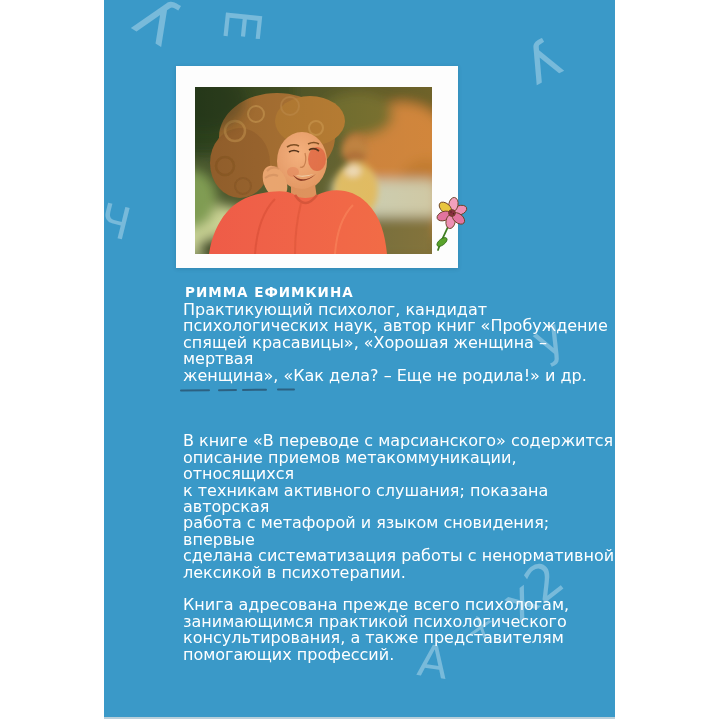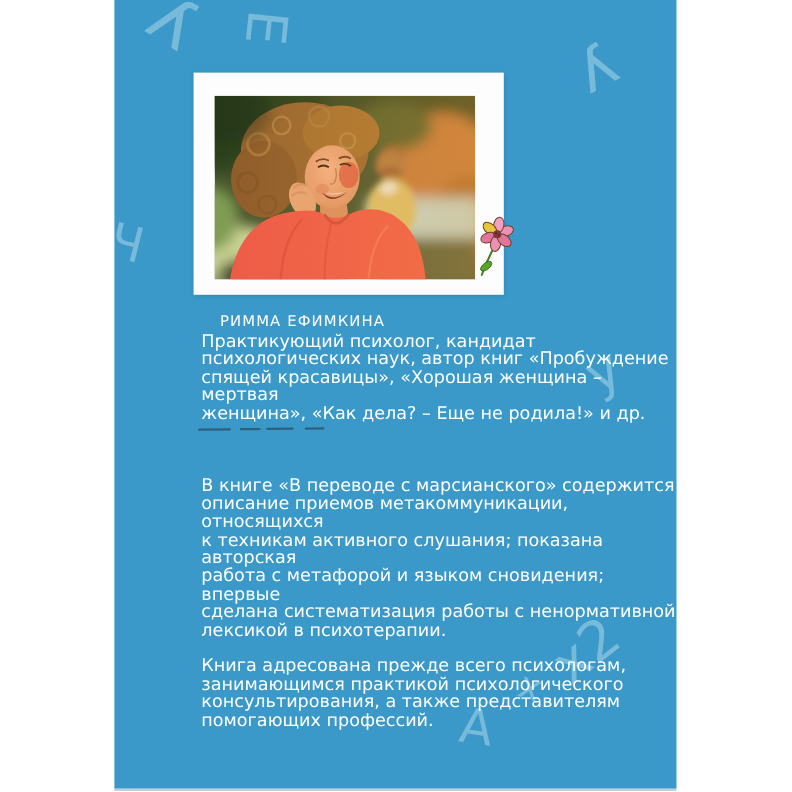--- a/index.html
+++ b/index.html
@@ -24,22 +24,22 @@
     background:#fdfdfd;box-shadow:0 1px 4px rgba(20,50,70,.18);
   }
   .photo{
     position:absolute;left:19px;top:21px;right:26px;bottom:14px;overflow:hidden;
   }
   .photo svg{display:block;width:100%;height:100%;}
   .flower{
     position:absolute;left:328px;top:196px;width:40px;height:60px;
   }
   .author-name{
-    position:absolute;left:96px;top:284px;
-    font-size:13.5px;letter-spacing:1px;color:#ffffff;
+    position:absolute;left:81px;top:284px;
+    font-size:13.5px;letter-spacing:1px;color:#ffffff;font-weight:bold;
   }
   .text-block{
     position:absolute;left:79px;width:436px;color:#ffffff;
     font-size:16px;line-height:16.4px;white-space:pre-line;
   }
   .bio{top:302px;}
   .desc{top:417px;}
   .separator{
     position:absolute;left:76px;top:388px;height:4px;display:flex;
     align-items:center;transform:rotate(-0.6deg);

